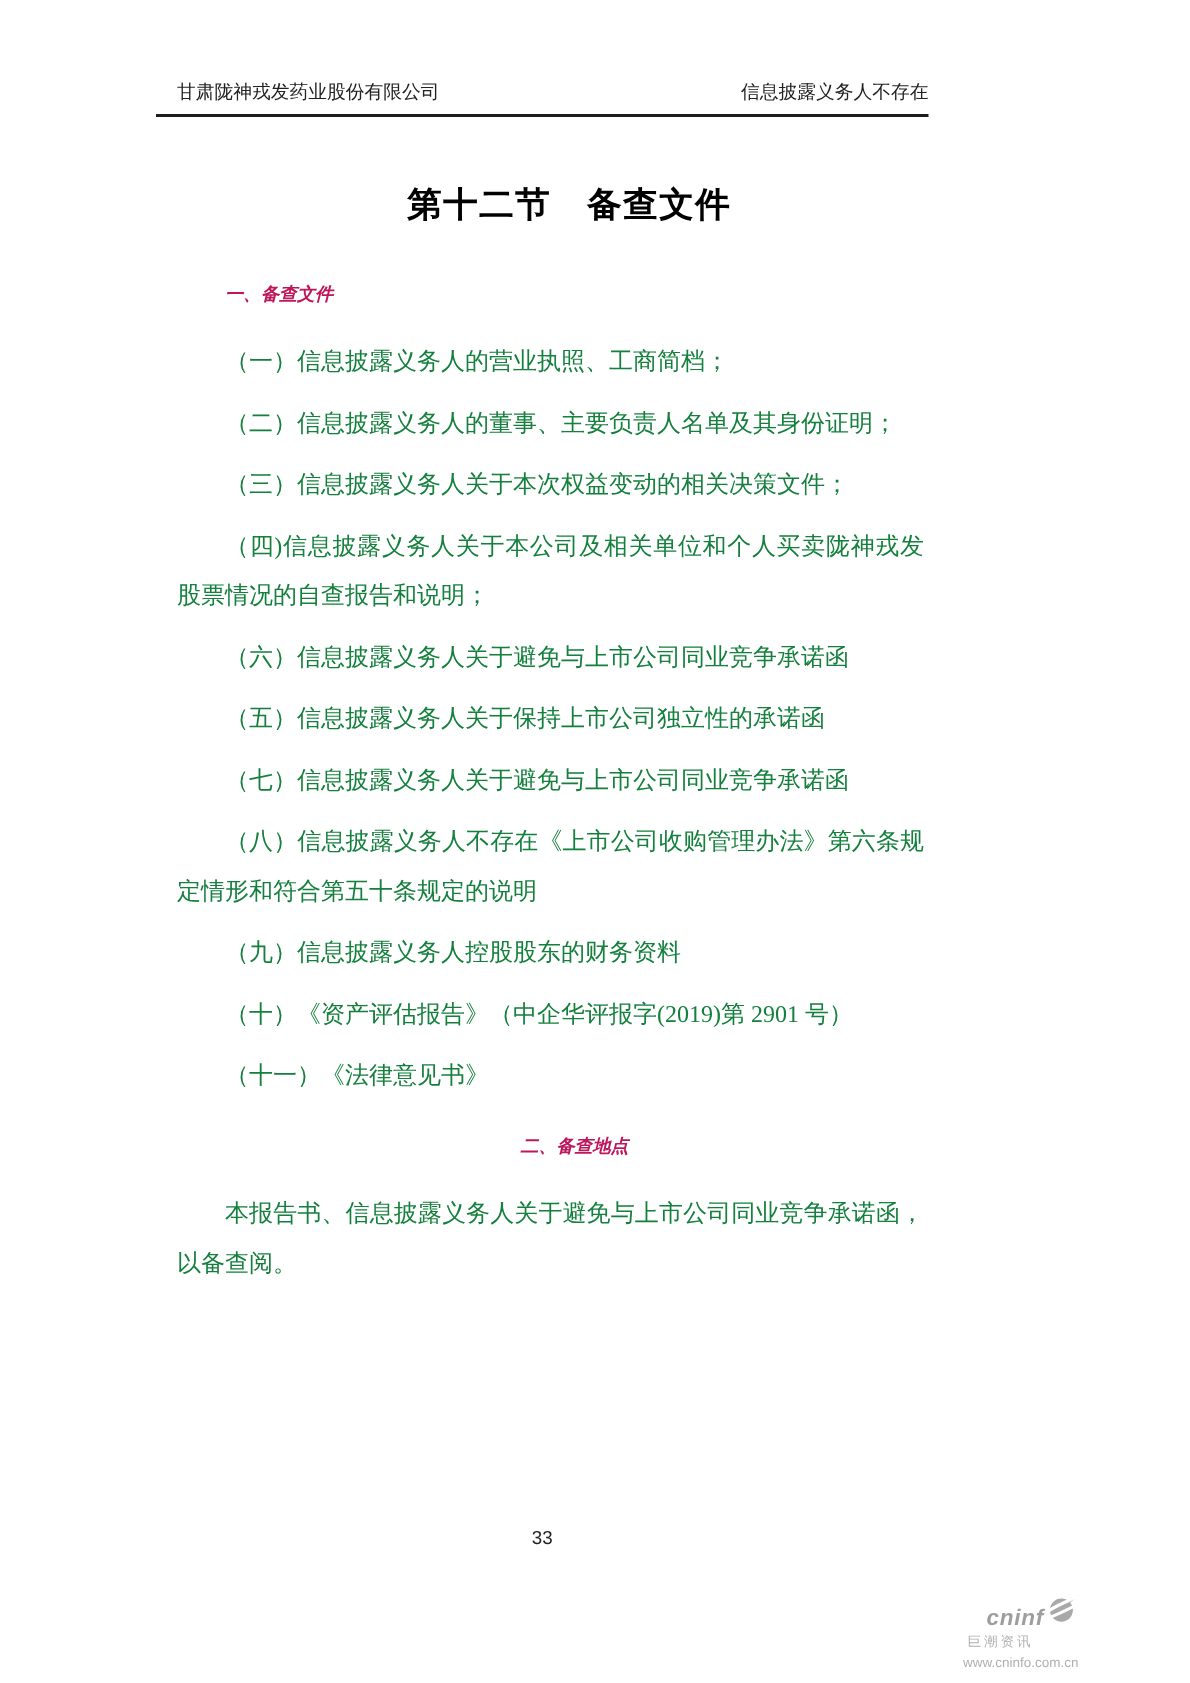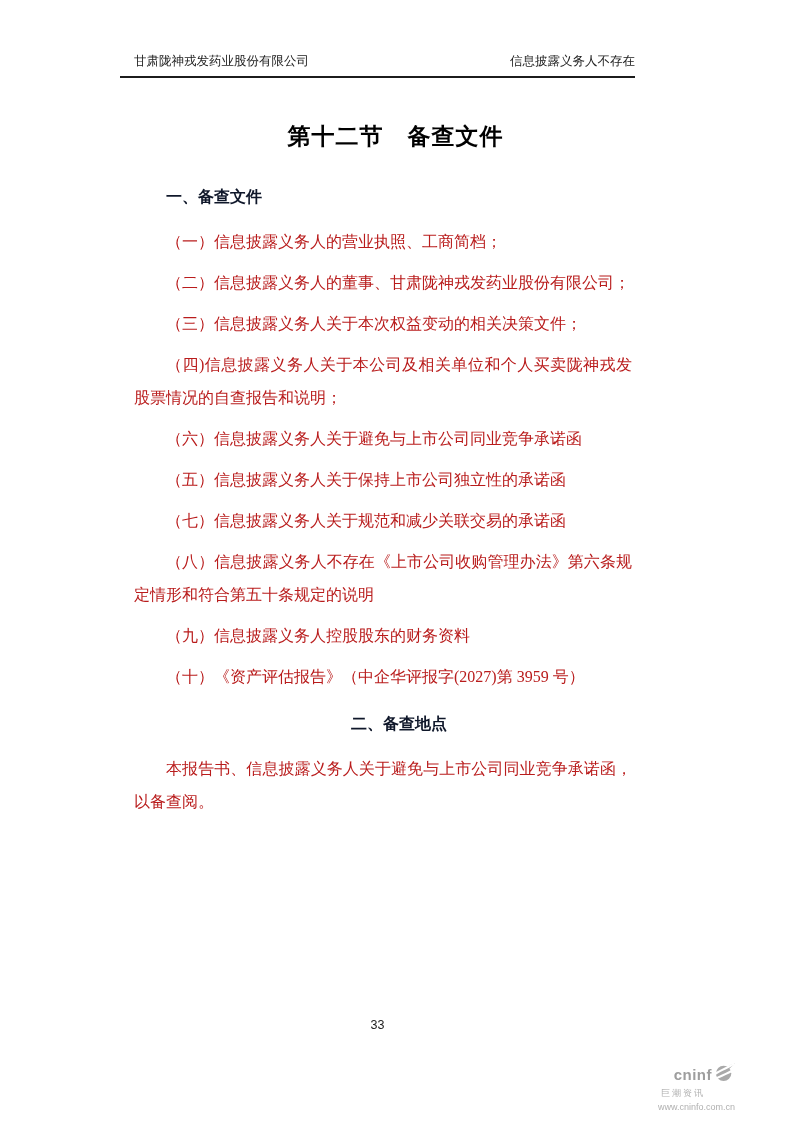--- a/index.html
+++ b/index.html
@@ -4,21 +4,20 @@
 <style>
   html, body { margin: 0; padding: 0; background: #ffffff; }
   .page {
     position: relative;
     width: 723px;
     height: 1122px;
     background: #ffffff;
     overflow: hidden;
     font-family: "Liberation Serif", "DejaVu Serif", serif;
     color: #111;
-    margin-left: 16px;
   }
   
   .header {
     position: absolute;
     left: 104px;
     right: 104px;
     top: 54px;
     display: flex;
     justify-content: space-between;
     align-items: flex-end;
@@ -47,34 +46,35 @@
   .content {
     position: absolute;
     left: 118px;
     right: 107px;
     top: 152px;
   }
   .sec-heading {
     margin: 0;
     font-family: "Liberation Sans", "DejaVu Sans", sans-serif;
     font-weight: bold;
-    font-size: 16px;
+    font-size: 12px;
     line-height: 17px;
     text-indent: 32px;
-    color: #0f172a;
+    color: #be185d;
+    font-style: italic;
   }
   .sec-heading.first { margin-top: 36px; }
   .sec-heading.second { margin-top: 22px; text-align: center; }
   p.item, p.body-par {
     margin: 8px 0 0 0;
     font-size: 16px;
     line-height: 33px;
     text-indent: 32px;
     text-align: justify;
-    color: #b91c1c;
+    color: #15803d;
   }
   p.item.first-after-heading, p.body-par.first-after-heading { margin-top: 20px; }
   
   .page-number {
     position: absolute;
     left: 0; right: 0;
     top: 1018px;
     text-align: center;
     font-family: "Liberation Sans", "DejaVu Sans", sans-serif;
     font-size: 12.5px;
@@ -85,22 +85,23 @@
     position: absolute;
     right: 4px;
     top: 1063px;
     width: 84px;
     font-family: "Liberation Sans", "DejaVu Sans", sans-serif;
     color: #9e9e9e;
   }
   .cninfo-row1 {
     display: flex;
     justify-content: flex-end;
-    align-items: center;
+    align-items: flex-end;
     gap: 2px;
+    font-style: italic;
   }
   .cninfo-brand {
     font-weight: bold;
     font-size: 15px;
     letter-spacing: 0.5px;
     color: #9e9e9e;
   }
   .cninfo-name {
     font-size: 9px;
     letter-spacing: 2px;
@@ -127,29 +128,30 @@
     <span class="hl">甘肃陇神戎发药业股份有限公司</span>
     <span>信息披露义务人不存在</span>
   </div>
 
   <h1 class="doc-title">第十二节　备查文件</h1>
 
   <div class="content">
     <h2 class="sec-heading first">一、备查文件</h2>
 
     <p class="item first-after-heading">（一）信息披露义务人的营业执照、工商简档；</p>
-    <p class="item">（二）信息披露义务人的董事、甘肃陇神戎发药业股份有限公司；</p>
+    <p class="item">（二）信息披露义务人的董事、主要负责人名单及其身份证明；</p>
     <p class="item">（三）信息披露义务人关于本次权益变动的相关决策文件；</p>
     <p class="item">（四)信息披露义务人关于本公司及相关单位和个人买卖陇神戎发股票情况的自查报告和说明；</p>
     <p class="item">（六）信息披露义务人关于避免与上市公司同业竞争承诺函</p>
     <p class="item">（五）信息披露义务人关于保持上市公司独立性的承诺函</p>
-    <p class="item">（七）信息披露义务人关于规范和减少关联交易的承诺函</p>
+    <p class="item">（七）信息披露义务人关于避免与上市公司同业竞争承诺函</p>
     <p class="item">（八）信息披露义务人不存在《上市公司收购管理办法》第六条规定情形和符合第五十条规定的说明</p>
     <p class="item">（九）信息披露义务人控股股东的财务资料</p>
-    <p class="item">（十）《资产评估报告》（中企华评报字(2027)第 3959 号）</p>
+    <p class="item">（十）《资产评估报告》（中企华评报字(2019)第 2901 号）</p>
+    <p class="item">（十一）《法律意见书》</p>
 
     <h2 class="sec-heading second">二、备查地点</h2>
     <p class="body-par first-after-heading">本报告书、信息披露义务人关于避免与上市公司同业竞争承诺函，以备查阅。</p>
   </div>
 
   <div class="page-number">33</div>
 
   <div class="cninfo">
     <div class="cninfo-row1">
       <span class="cninfo-brand">cninf</span>

